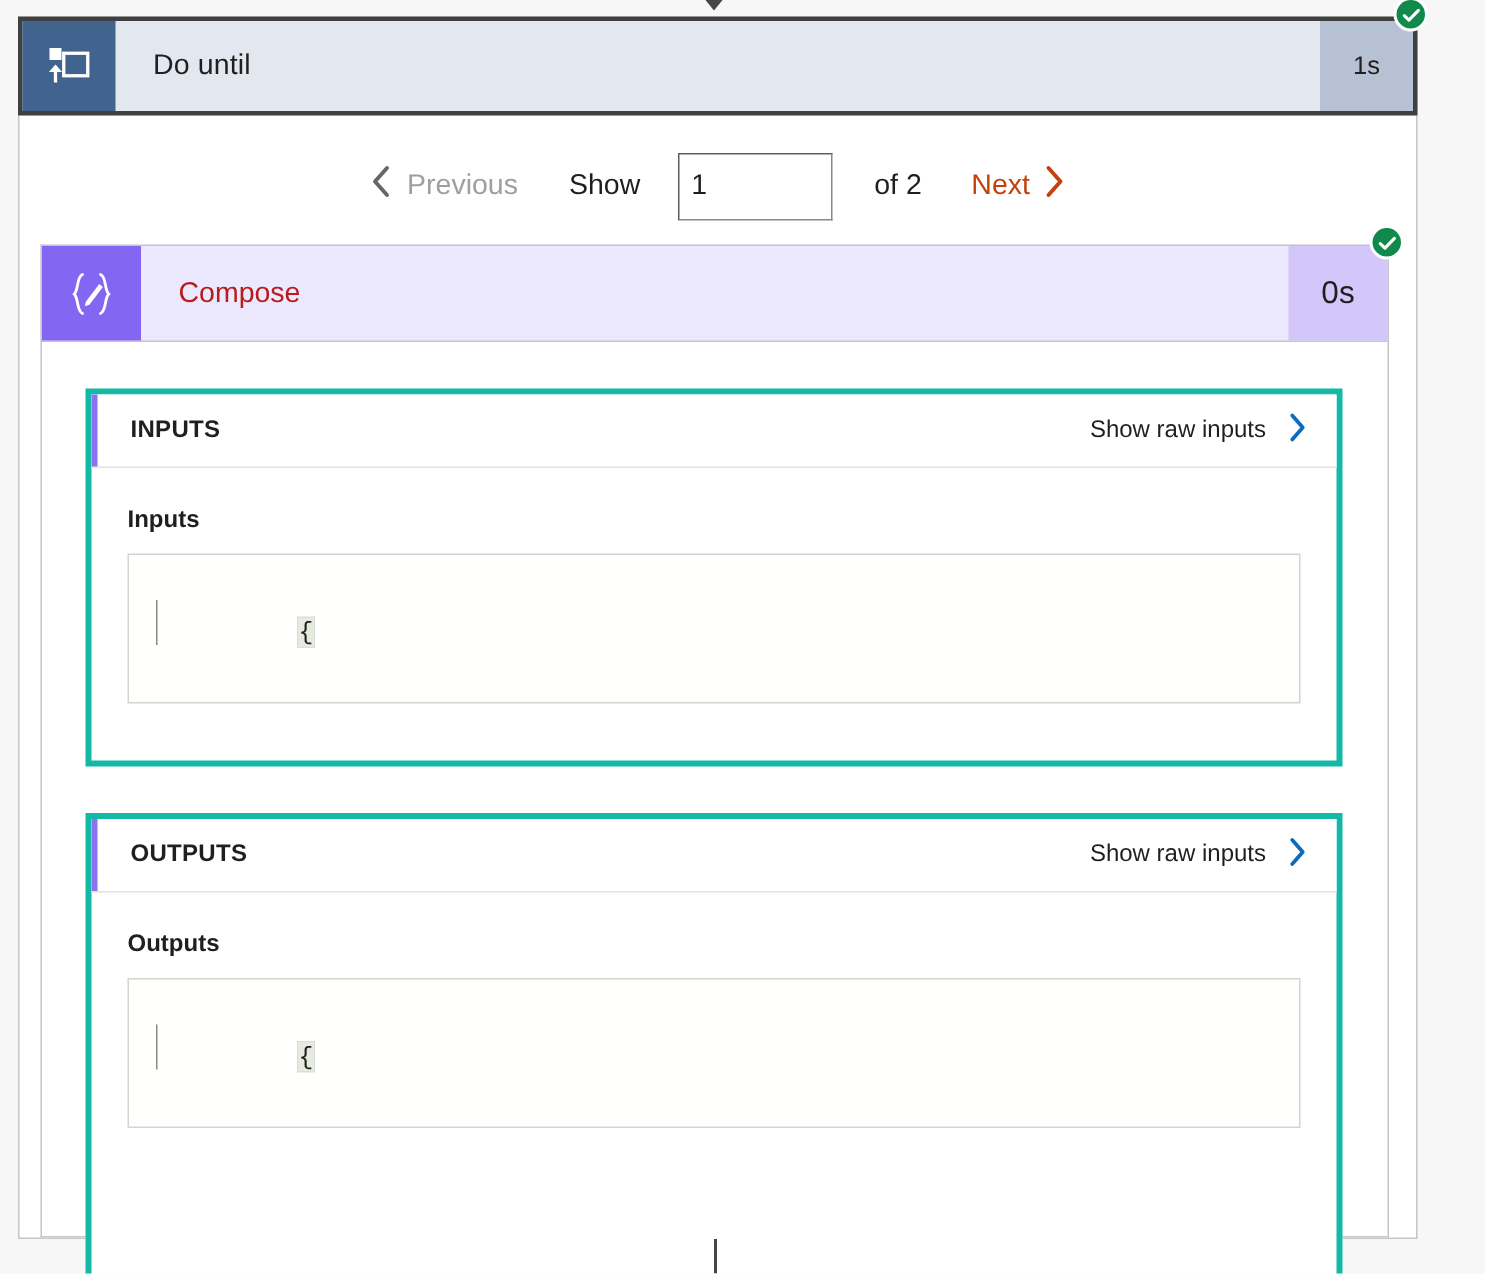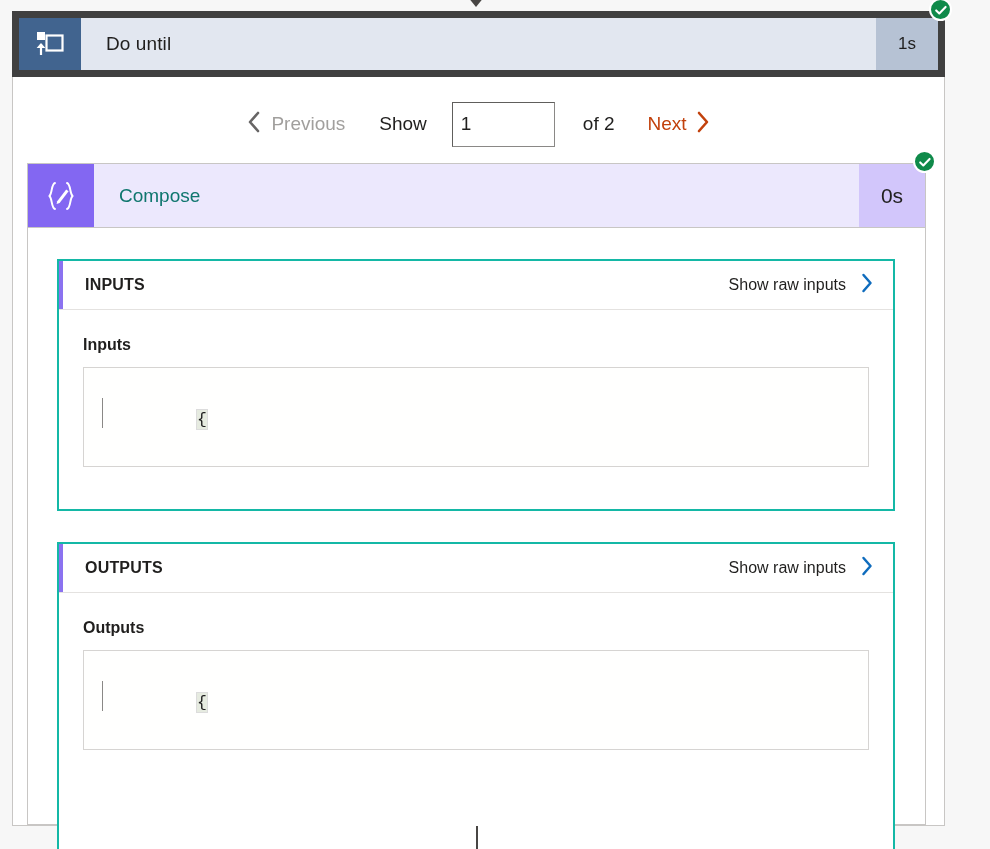--- a/index.html
+++ b/index.html
@@ -37,21 +37,21 @@
     border: 1px solid #c8c6c4;
     border-top: none;
   }
 
   
   .scope-header {
     position: absolute;
     left: 12px; top: 11px;
     width: 933px; height: 66px;
     background: #e2e7f0;
-    border: 7px solid #404040;
+    border: 3px solid #404040;
     display: flex;
     align-items: stretch;
   }
   .scope-icon {
     width: 62px;
     background: #41648f;
     display: flex;
     align-items: center;
     justify-content: center;
     flex: 0 0 62px;
@@ -160,40 +160,40 @@
     justify-content: center;
     color: #ffffff;
   }
   .compose-icon svg { display: block; }
   .compose-title {
     flex: 1 1 auto;
     display: flex;
     align-items: center;
     padding-left: 25px;
     font-size: 19px;
-    color: #0f766e;
+    color: #b91c1c;
   }
   .compose-duration {
     flex: 0 0 66px;
     background: #d2c6fb;
     display: flex;
     align-items: center;
     justify-content: center;
     font-size: 21px;
     color: #201f1e;
   }
   .compose-check { right: 54px; top: 150px; }
 
   
   .section {
     position: absolute;
     left: 57px;
     width: 838px;
     background: #ffffff;
-    border: 2px solid #14b8a6;
+    border: 4px solid #14b8a6;
   }
   .section-inputs  { top: 259px; height: 252px; }
   .section-outputs { top: 542px; height: 312px; }
 
   .section-head {
     position: relative;
     height: 49px;
     border-bottom: 1px solid #e4e2e0;
     display: flex;
     align-items: center;

